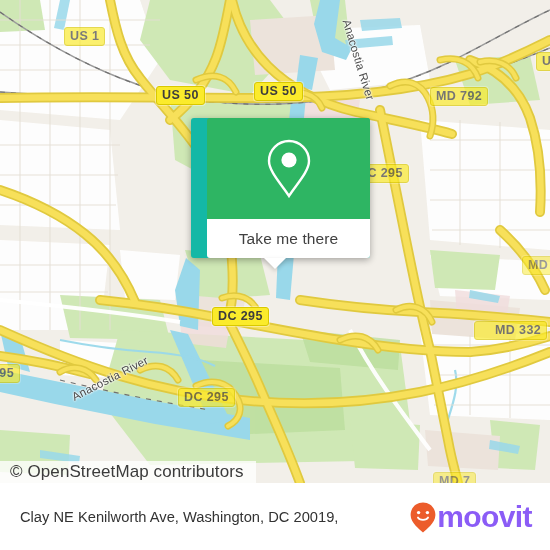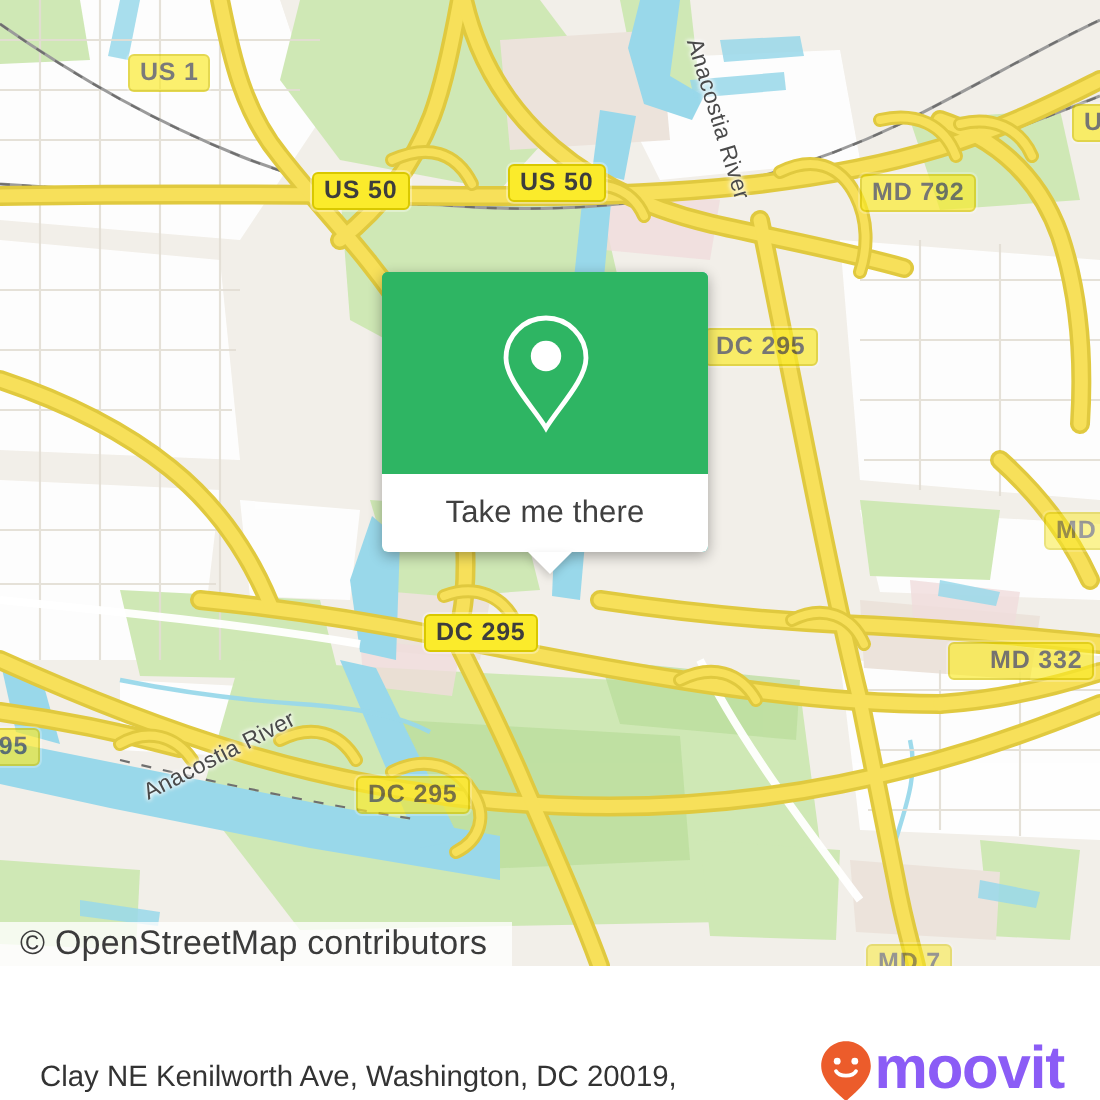--- a/index.html
+++ b/index.html
@@ -42,26 +42,27 @@
     font-size: 17px;
     color: #3b3b3b;
     letter-spacing: 0.1px;
     white-space: nowrap;
   }
 
   
   .popup {
     position: absolute;
     left: 191px;
-    top: 136px;
+    top: 118px;
     width: 163px;
     border-radius: 3px;
     background: #14b8a6;
     box-shadow: 0 2px 7px rgba(0,0,0,0.33);
     z-index: 40;
+    padding-left: 16px;
   }
   .popup-head {
     height: 101px;
     background: #2eb563;
     border-radius: 3px 3px 0 0;
     display: flex;
     align-items: center;
     justify-content: center;
   }
   .popup-foot {
@@ -120,21 +121,21 @@
 
   
   #bottombar {
     position: absolute;
     left: 0;
     top: 483px;
     width: 550px;
     height: 67px;
     background: #ffffff;
     display: flex;
-    align-items: flex-end;
+    align-items: center;
     justify-content: space-between;
     padding: 0 18px 0 20px;
     box-sizing: border-box;
   }
   #addrblock {
     font-size: 14.7px;
     color: #333333;
     line-height: 22px;
     max-width: 390px;
   }

